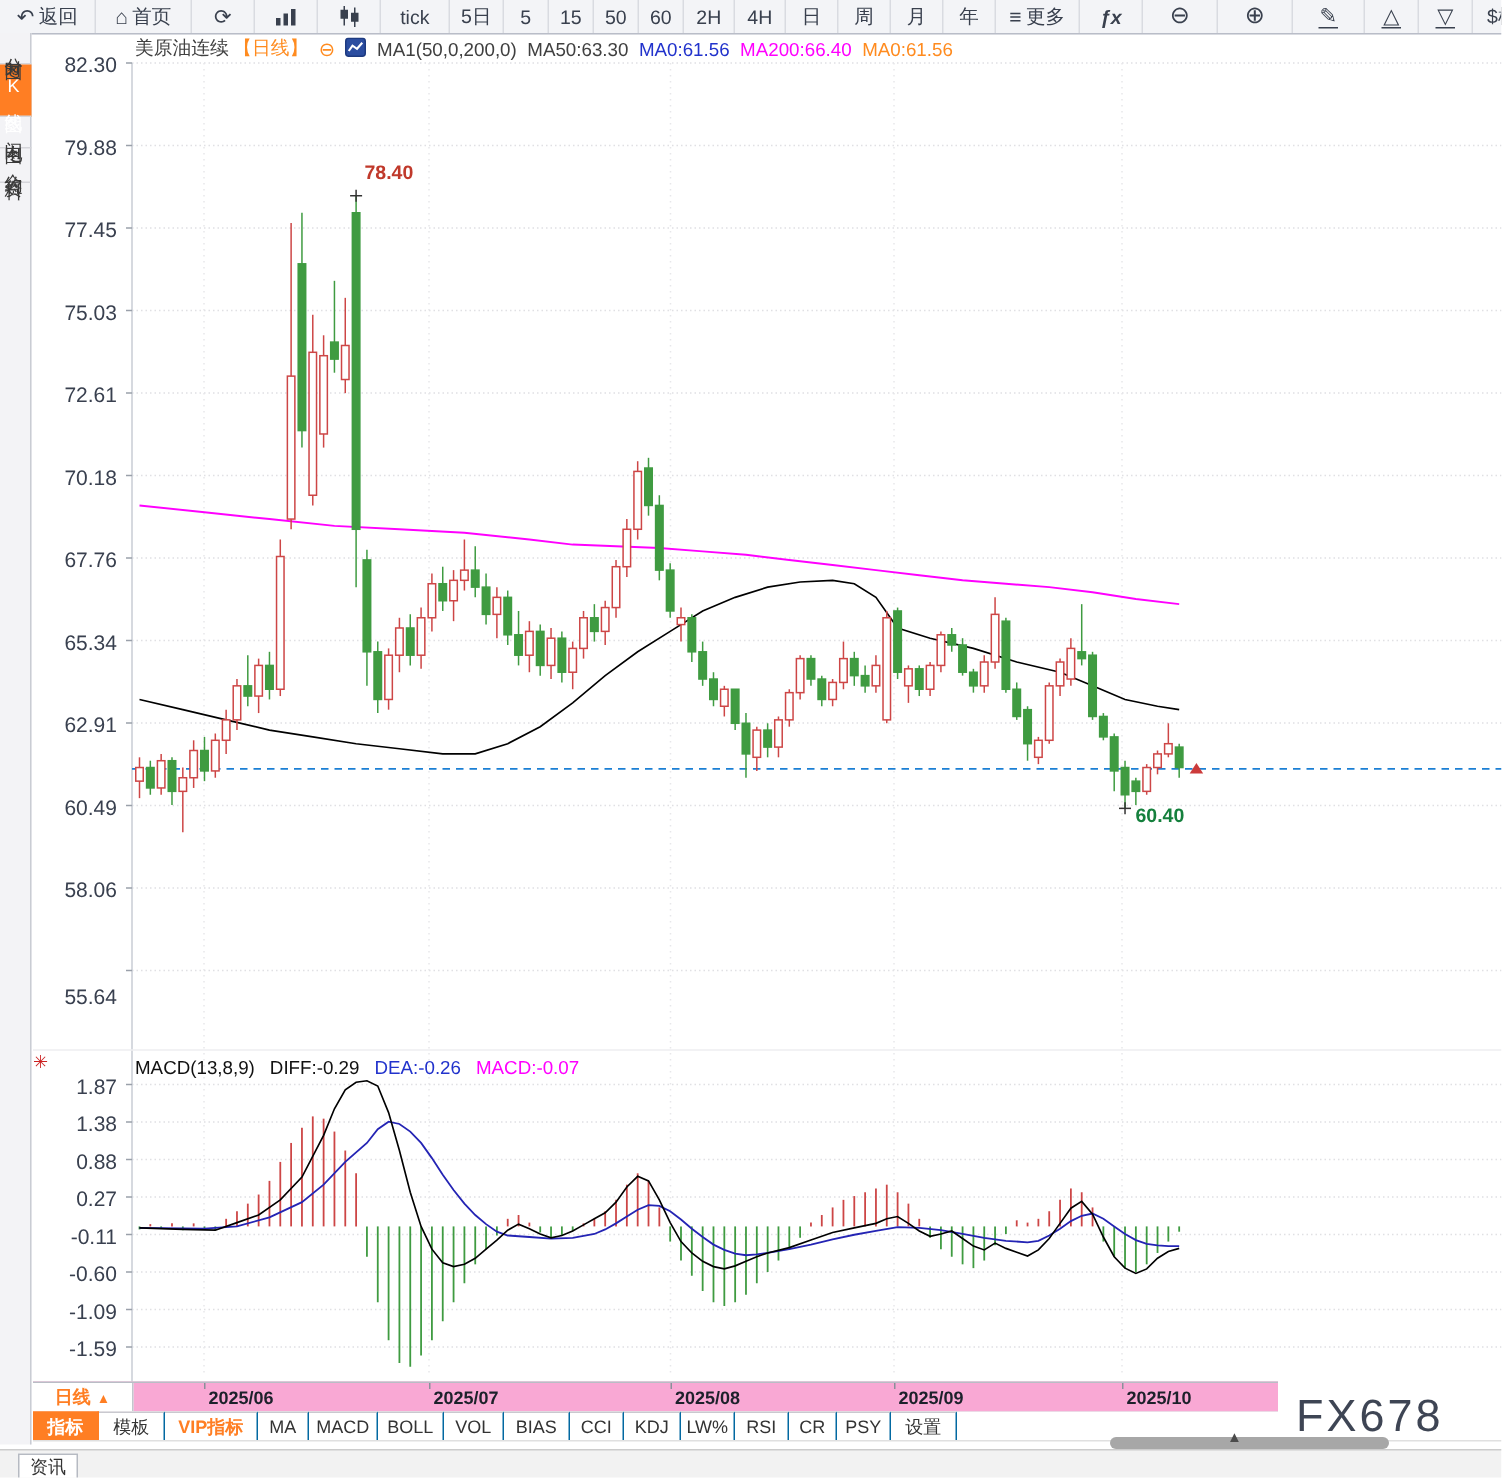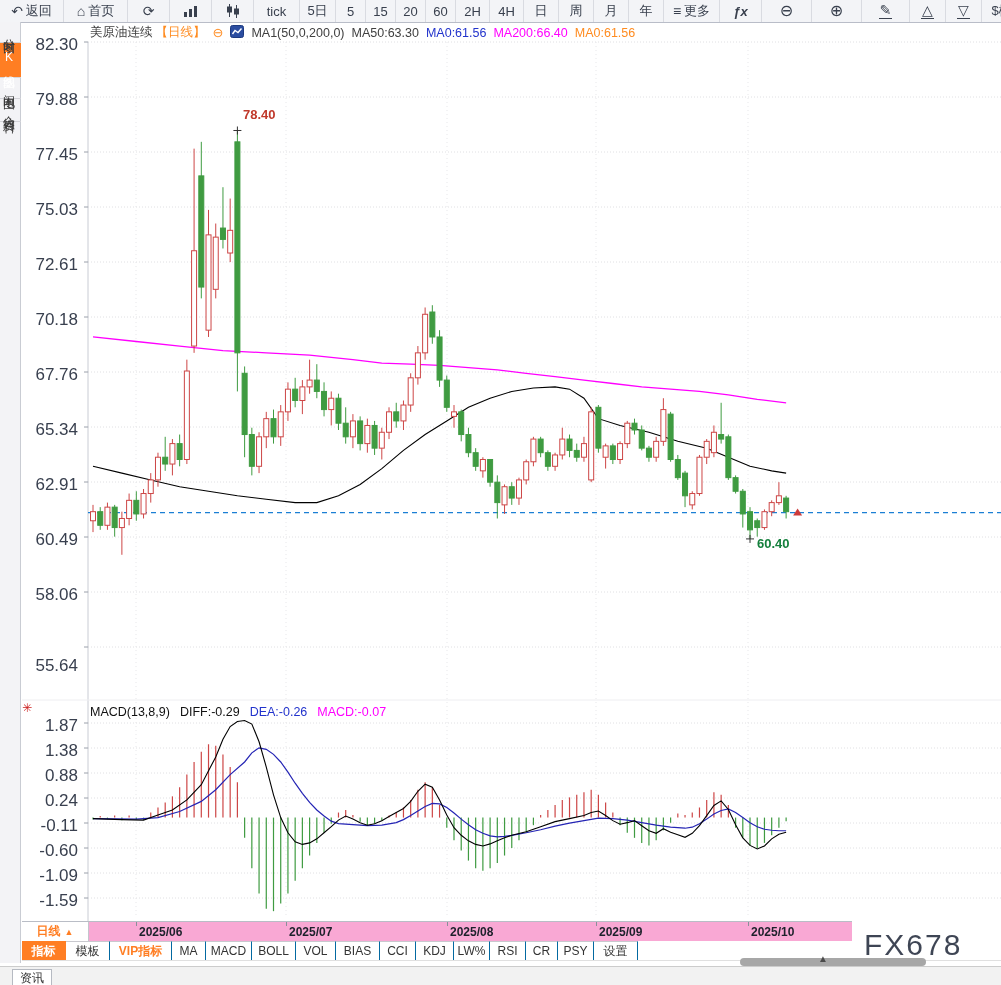--- a/index.html
+++ b/index.html
@@ -27,21 +27,21 @@
   
   #hdr{position:absolute;left:90px;top:24px;z-index:3;font-size:12.5px;white-space:nowrap;display:flex;align-items:center;gap:7px;}
   #hdr .t{color:#404040;}
   #hdr .tf{color:#ff8b1f;}
   #hdr .minus{color:#ff8b1f;font-size:13px;}
   #hdr .blue{color:#2233cc;}
   #hdr .mag{color:#ff00ff;}
   #hdr .org{color:#ff8b1f;}
   #macd-hdr{position:absolute;left:90px;top:705px;z-index:3;font-size:12.5px;white-space:nowrap;display:flex;gap:10px;}
   #macd-hdr .blue{color:#2233cc;} #macd-hdr .mag{color:#ff00ff;} #macd-hdr .blk{color:#111;}
-  .axis-label{position:absolute;width:44px;text-align:right;font-size:17px;color:#39404f;z-index:2;}
+  .axis-label{position:absolute;width:44px;text-align:right;font-size:14px;color:#39404f;z-index:2;}
   .month-label{position:absolute;top:3px;font-size:12px;font-weight:bold;color:#1d212b;}
   .month-tick{position:absolute;top:0;width:1px;height:4px;background:#8a8f99;}
   #high-label{position:absolute;left:243px;top:107px;color:#c0392b;font-weight:bold;font-size:13px;z-index:2;}
   #low-label{position:absolute;left:757px;top:536px;color:#15803d;font-weight:bold;font-size:13px;z-index:2;}
   #star-icon{position:absolute;left:22px;top:701px;color:#cc2222;font-size:12px;z-index:3;}
   
   #xaxis-row{position:absolute;left:22px;top:921px;width:830px;height:19px;background:#f9a8d4;
              border-top:1px solid #b9bdc6;border-bottom:1px solid #b9bdc6;z-index:4;box-sizing:content-box;}
   #period-box{position:absolute;left:0;top:0;width:66px;height:19px;border-right:1px solid #c3c6cd;
               display:flex;align-items:center;justify-content:center;gap:4px;color:#ff7e23;
@@ -455,21 +455,21 @@
       <div class="tb-item" style="width: 36px;">
         <span>5日</span>
       </div>
       <div class="tb-item" style="width: 30px;">
         <span>5</span>
       </div>
       <div class="tb-item" style="width: 30px;">
         <span>15</span>
       </div>
       <div class="tb-item" style="width: 30px;">
-        <span>20</span>
+        <span>50</span>
       </div>
       <div class="tb-item" style="width: 30px;">
         <span>60</span>
       </div>
       <div class="tb-item" style="width: 34px;">
         <span>2H</span>
       </div>
       <div class="tb-item" style="width: 34px;">
         <span>4H</span>
       </div>
@@ -552,21 +552,21 @@
       <div class="axis-label" style="left: 34px; top: 420px;">65.34</div>
       <div class="axis-label" style="left: 34px; top: 475px;">62.91</div>
       <div class="axis-label" style="left: 34px; top: 530px;">60.49</div>
       <div class="axis-label" style="left: 34px; top: 585px;">58.06</div>
       <div class="axis-label" style="left: 34px; top: 656px;">55.64</div>
     </div>
   <div id="macd-axis">
       <div class="axis-label" style="left: 34px; top: 716px;">1.87</div>
       <div class="axis-label" style="left: 34px; top: 741px;">1.38</div>
       <div class="axis-label" style="left: 34px; top: 766px;">0.88</div>
-      <div class="axis-label" style="left: 34px; top: 791px;">0.24</div>
+      <div class="axis-label" style="left: 34px; top: 791px;">0.27</div>
       <div class="axis-label" style="left: 34px; top: 816px;">-0.11</div>
       <div class="axis-label" style="left: 34px; top: 841px;">-0.60</div>
       <div class="axis-label" style="left: 34px; top: 866px;">-1.09</div>
       <div class="axis-label" style="left: 34px; top: 891px;">-1.59</div>
     </div>
   <div id="high-label">78.40</div>
   <div id="low-label">60.40</div>
 
   <div id="xaxis-row">
     <div id="period-box">

